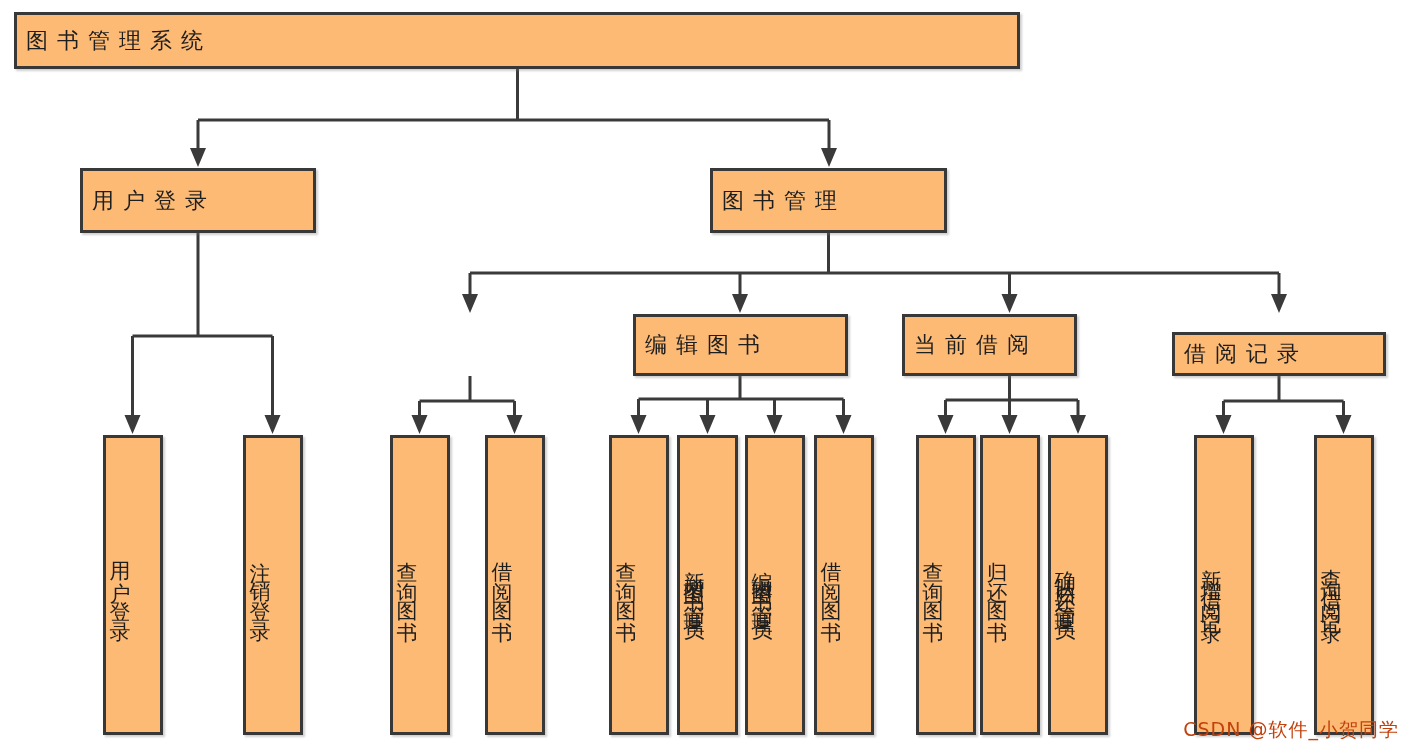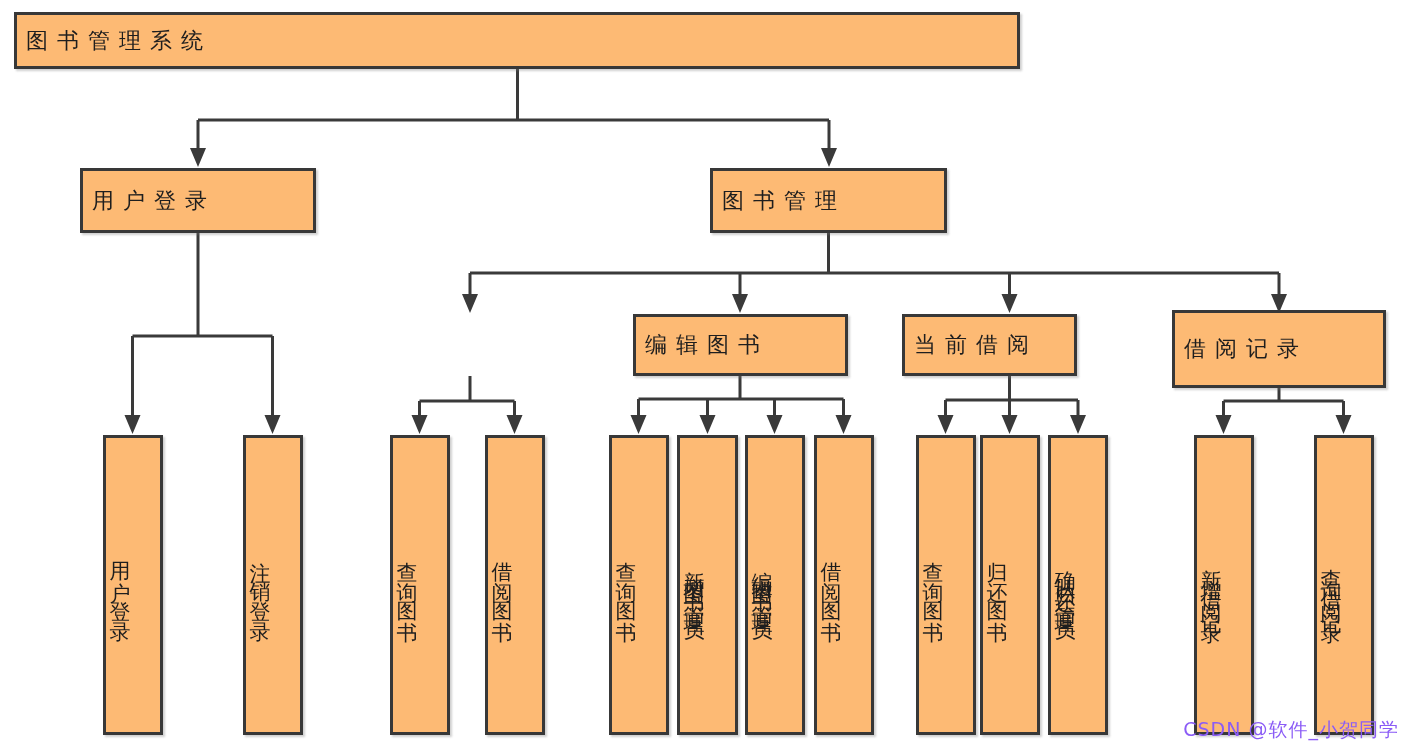--- a/index.html
+++ b/index.html
@@ -43,21 +43,21 @@
     color: #1e1e1e;
   }
   .vt-wide span  { letter-spacing: 20px; }
   .vt-mid span   { letter-spacing: 11px; }
   .vt-tight span { letter-spacing: 7px; }
   .watermark {
     position: absolute;
     right: 6px;
     bottom: 4px;
     font-size: 19px;
-    color: #8b5cf6;
+    color: #c2410c;
     letter-spacing: 1px;
     white-space: nowrap;
     margin-left: 19px;
   }
 </style>
 </head>
 <body>
 
 <div class="canvas">
 
@@ -95,21 +95,21 @@
   <div class="node hbox" style="left:710px; top:168px; width:237px; height:65px;">
     <span>图书管理</span>
   </div>
 
   <div class="node hbox" style="left:633px; top:314px; width:215px; height:62px;">
     <span>编辑图书</span>
   </div>
   <div class="node hbox" style="left:902px; top:314px; width:175px; height:62px;">
     <span>当前借阅</span>
   </div>
-  <div class="node hbox" style="left:1172px; top:310px; width:214px; height:78px;">
+  <div class="node hbox" style="left:1172px; top:332px; width:214px; height:44px;">
     <span>借阅记录</span>
   </div>
 
   <div class="node vbox vt-wide" style="left:103px; top:435px;">
     <span>用户登录</span>
   </div>
   <div class="node vbox vt-wide" style="left:243px; top:435px;">
     <span>注销登录</span>
   </div>
 

